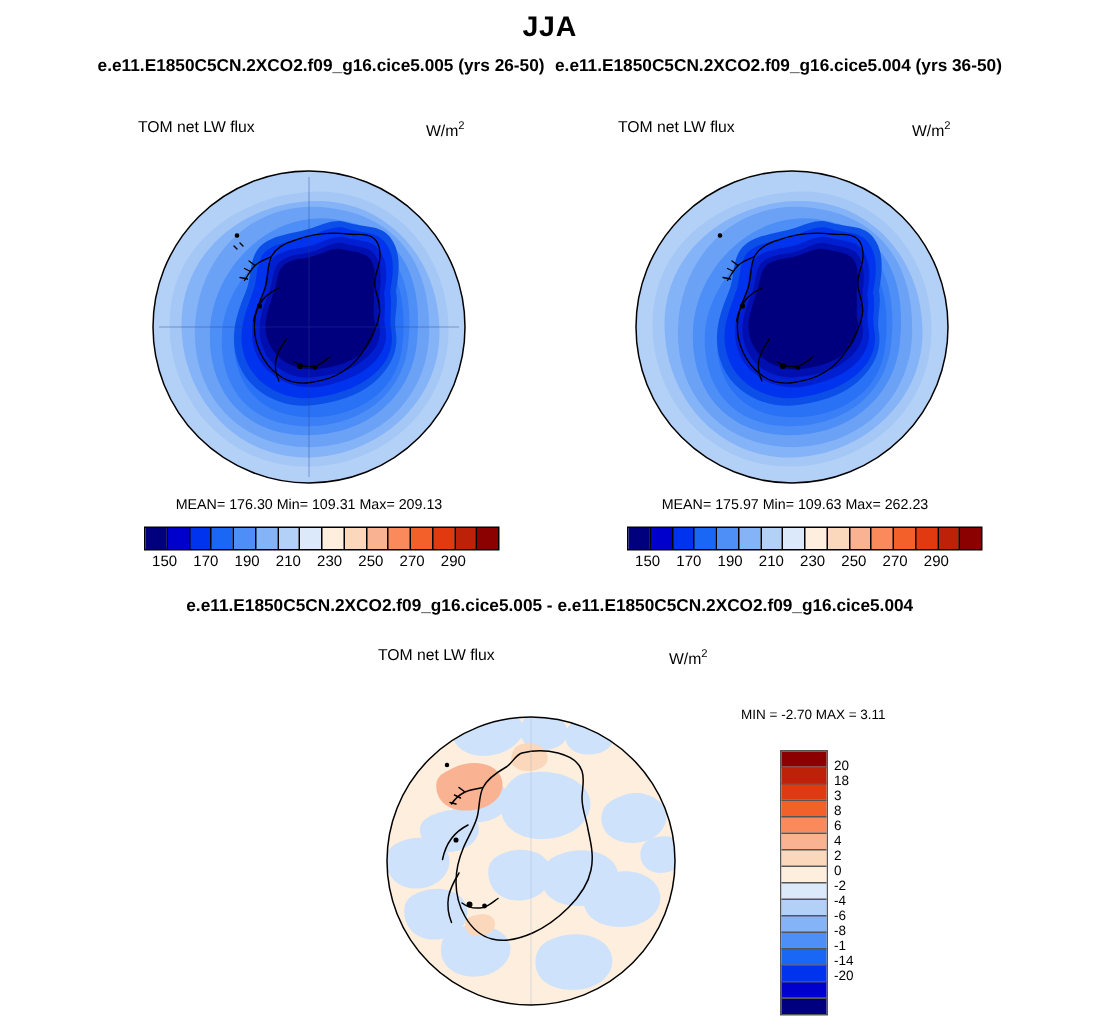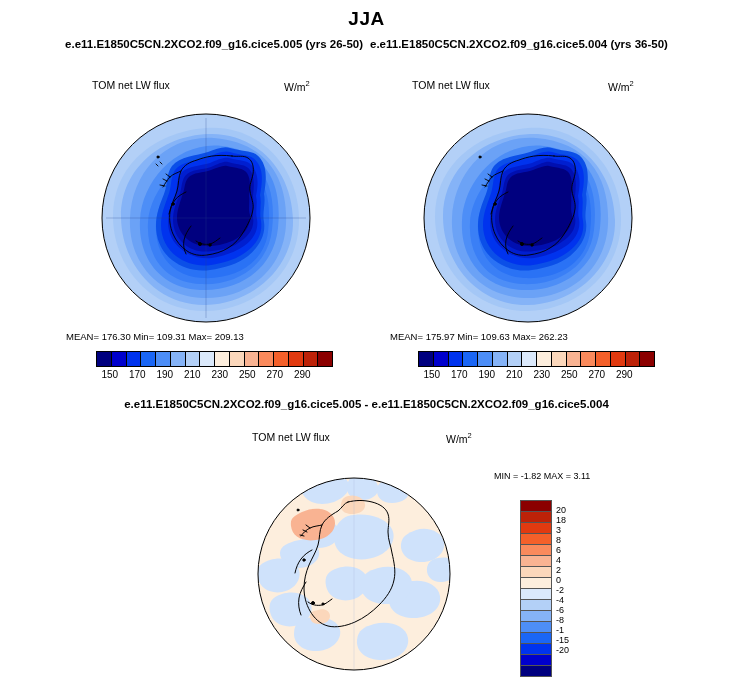--- a/index.html
+++ b/index.html
@@ -43,21 +43,21 @@
   .units-label { position: absolute; }
   .units-label sup { font-size: 7.5px; vertical-align: super; }
 
   .map-wrap { position: absolute; }
   .map-wrap svg { display: block; }
 
   .stats-line {
     position: absolute;
     font-size: 9.5px;
     white-space: nowrap;
-    text-align: left;
+    text-align: center;
   }
 
   .cbar-h {
     position: absolute;
     display: flex;
     border: 1px solid #000000;
     box-sizing: content-box;
   }
   .cbar-h .cell { height: 14px; }
   .cbar-h-labels {
@@ -259,21 +259,21 @@
     <span style="left: 206.25px;">290</span>
   </div>
 
 <div class="abs" id="diff-title">e.e11.E1850C5CN.2XCO2.f09_g16.cice5.005 - e.e11.E1850C5CN.2XCO2.f09_g16.cice5.004</div>
 
 <div class="panel-label-row">
   <div class="var-label" style="left:252px; top:431px;">TOM net LW flux</div>
   <div class="units-label" style="left:446px; top:431px;"><span>W/m</span><sup>2</sup></div>
 </div>
 
-<div class="abs" id="diff-minmax" style="left:494px; top:471px;">MIN =  -1.82 MAX =   3.11</div>
+<div class="abs" id="diff-minmax" style="left:494px; top:471px;">MIN =  -2.70 MAX =   3.11</div>
 
 <div class="map-wrap" style="left:252px; top:472px;">
   <svg width="204" height="204" viewBox="0 0 204 204">
     <defs>
       <clipPath id="clipD">
           <circle cx="102" cy="102" r="96"></circle>
         </clipPath>
     </defs>
     <g clip-path="url(#clipD)">
       <rect x="0" y="0" width="204" height="204" fill="#fdeedd"></rect>
@@ -346,15 +346,15 @@
     <span style="top: 40px;">8</span>
     <span style="top: 50px;">6</span>
     <span style="top: 60px;">4</span>
     <span style="top: 70px;">2</span>
     <span style="top: 80px;">0</span>
     <span style="top: 90px;">-2</span>
     <span style="top: 100px;">-4</span>
     <span style="top: 110px;">-6</span>
     <span style="top: 120px;">-8</span>
     <span style="top: 130px;">-1</span>
-    <span style="top: 140px;">-15</span>
+    <span style="top: 140px;">-14</span>
     <span style="top: 150px;">-20</span>
   </div>
 
 </body></html>

